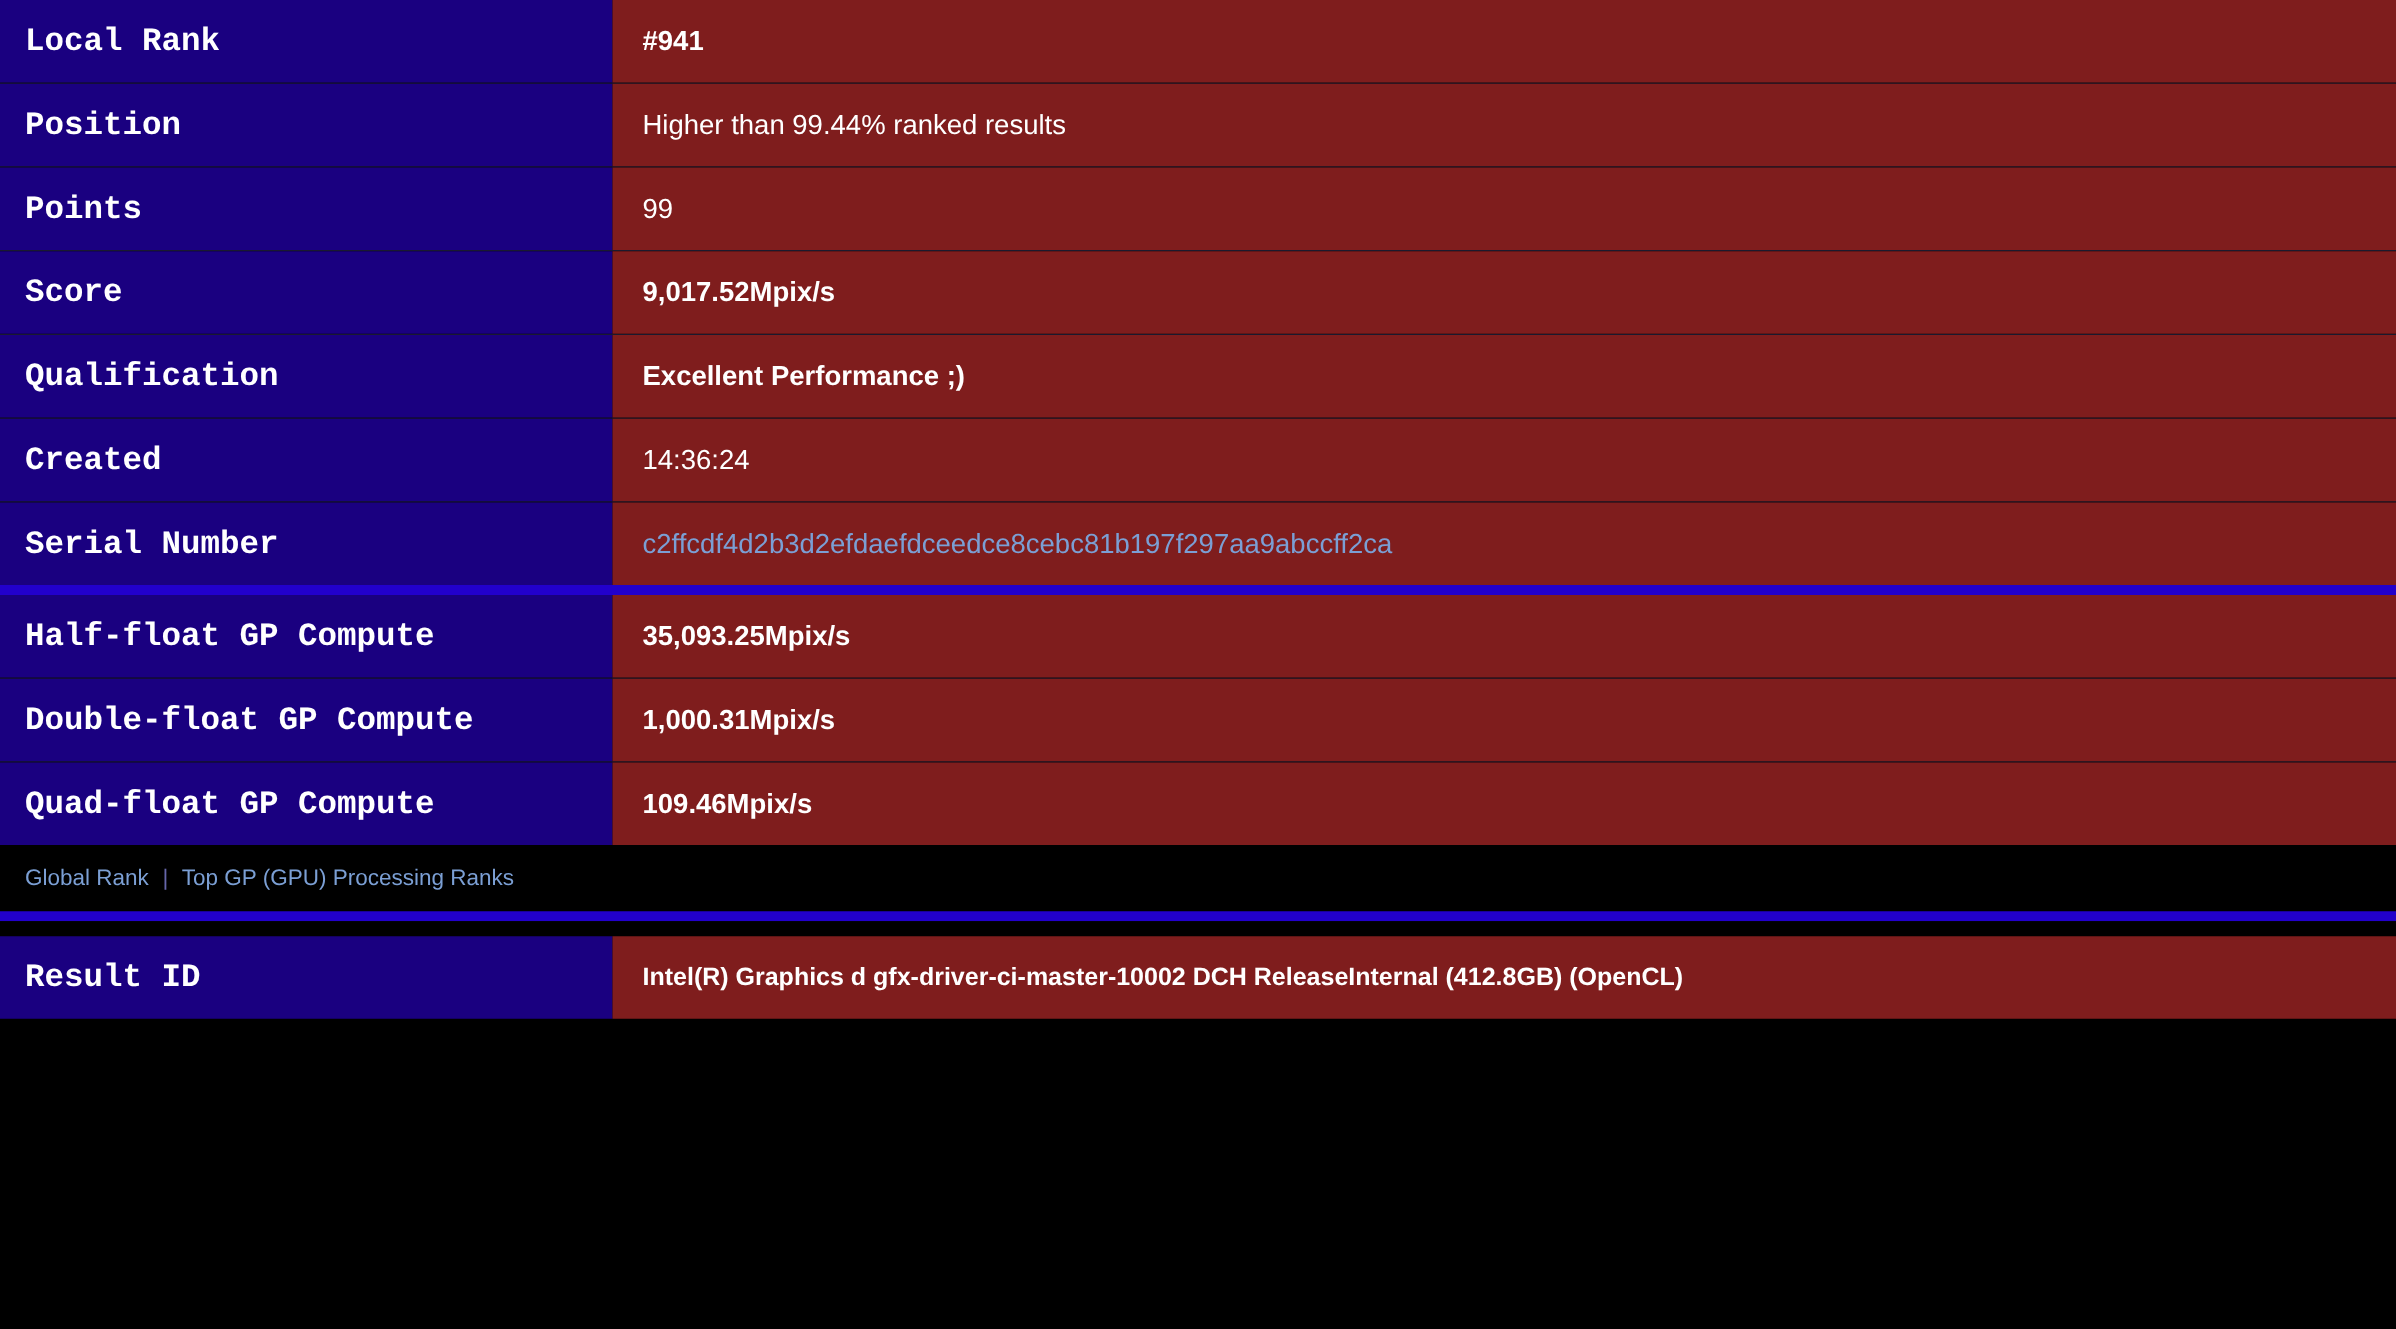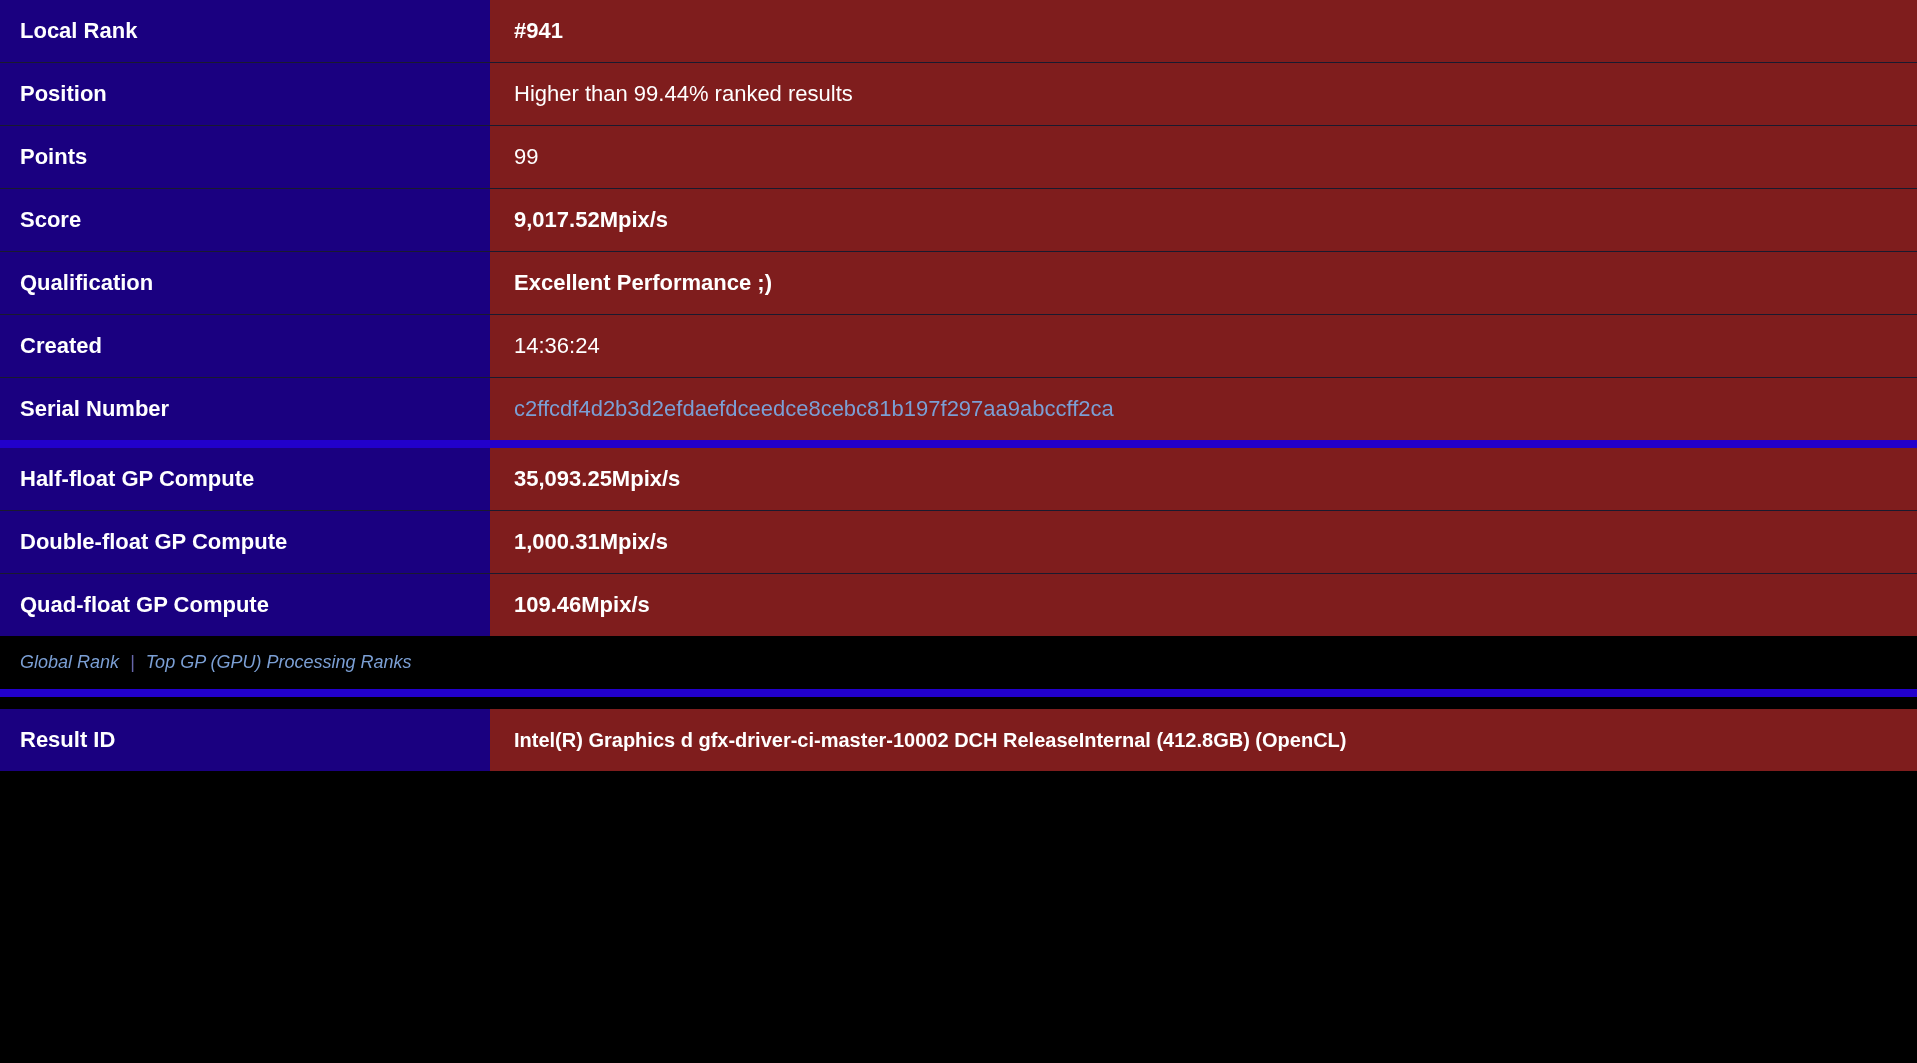--- a/index.html
+++ b/index.html
@@ -32,25 +32,26 @@
     .row:last-child {
       border-bottom: none;
       justify-content: flex-end;
     }
 
     .label-cell {
       background-color: #1a0080;
       width: 490px;
       min-width: 490px;
       padding: 18px 20px;
-      font-size: 22px;
+      font-size: 26px;
       font-weight: bold;
       color: #ffffff;
       display: flex;
       align-items: center;
+      font-family: Liberation Mono, monospace;
     }
 
     .value-cell {
       background-color: #7f1d1d;
       flex: 1;
       padding: 18px 24px;
       font-size: 22px;
       color: #ffffff;
       display: flex;
       align-items: center;
@@ -68,21 +69,20 @@
       height: 8px;
       background-color: #2200cc;
       width: 100%;
     }
 
     .footer-row {
       background-color: #000000;
       padding: 16px 20px;
       font-size: 18px;
       color: #6666aa;
-      font-style: italic;
     }
 
     .footer-row a {
       color: #7b9fd4;
       text-decoration: none;
     }
 
     .footer-row .separator {
       color: #6666aa;
       margin: 0 6px;

